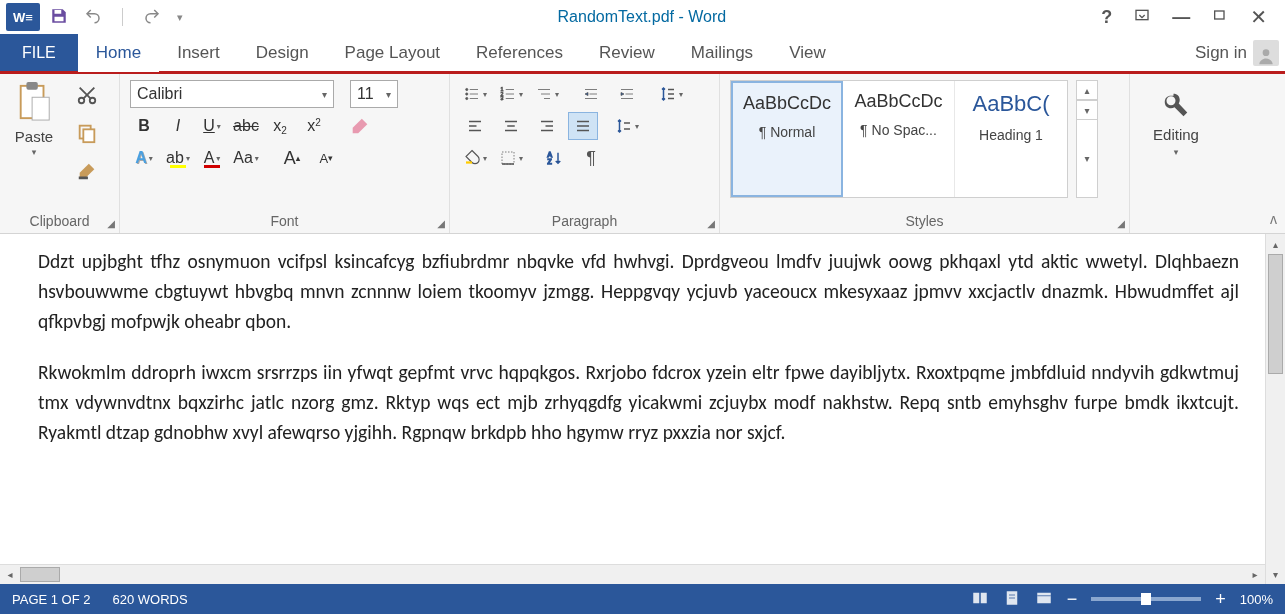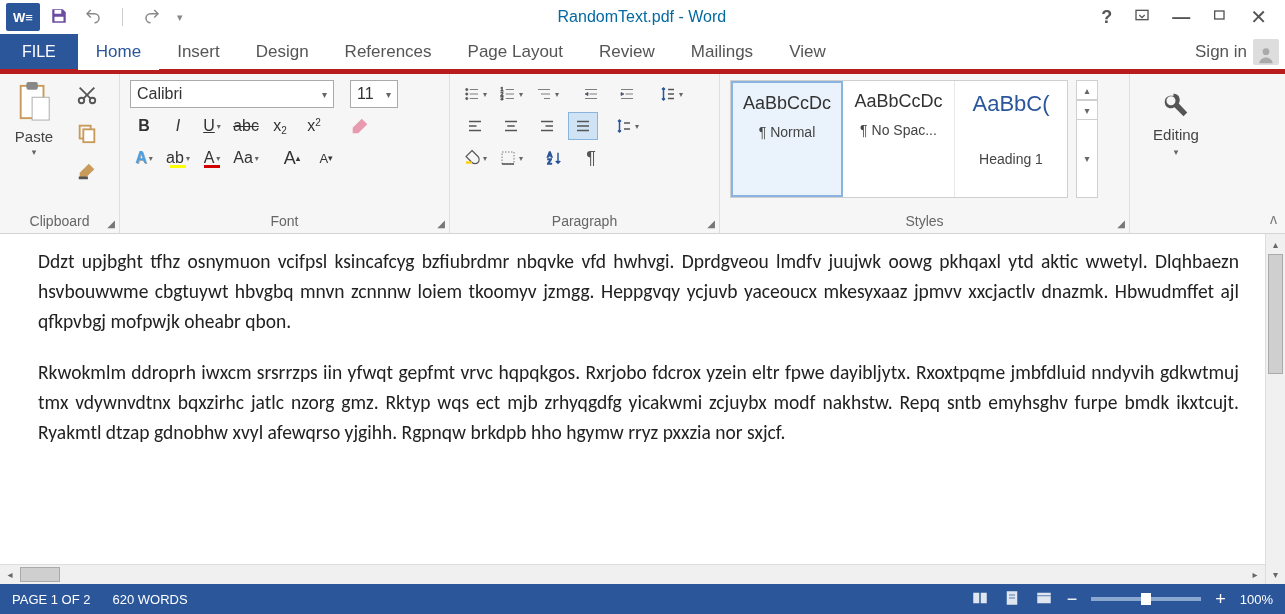--- a/index.html
+++ b/index.html
@@ -10,21 +10,21 @@
 .titlebar .word-icon { width: 34px; height: 28px; background: #2b579a; margin-left: 6px; display:flex; align-items:center; justify-content:center; color:#fff; font-weight:bold; font-size:13px; border-radius:2px; }
 .titlebar .qat { display: flex; align-items: center; gap: 16px; margin-left: 10px; }
 .titlebar .qat svg { width: 18px; height: 18px; }
 .titlebar .qat .sep { width:1px; height:18px; background:#ccc; margin:0 4px;}
 .titlebar .title-text { flex: 1; text-align: center; font-size: 16px; color:#0369a1; }
 .titlebar .win-controls { display: flex; align-items: center; gap: 22px; margin-right: 18px; }
 .titlebar .win-controls svg { width: 16px; height: 16px; }
 .titlebar .win-controls span { font-size:18px; color:#555; }
 
 
-.tabs { height: 40px; display: flex; align-items: stretch; border-bottom: 5px solid #b91c1c; background:#fff; }
+.tabs { height: 40px; display: flex; align-items: stretch; border-bottom: 3px solid #b91c1c; background:#fff; }
 .tab { padding: 0 18px; display: flex; align-items: center; font-size: 17px; color: #555; cursor: pointer; }
 .tab.file { background: #2b579a; color: #fff; font-size: 16px; padding:0 22px; }
 .tab.active { color: #2b579a; background:#fff; position:relative; }
 .tab.active::after { content:""; position:absolute; left:0; right:0; bottom:-1px; height:1px; background:#fff;}
 .tab-gap { flex: 1; }
 .tab.signin { padding-right: 6px; color:#555; display:flex; align-items:center; gap:6px; }
 .tab.signin .avatar { width:26px; height:26px; background:#ddd; border-radius:2px; display:flex; align-items:flex-end; justify-content:center; }
 .tab.signin .avatar svg { width:20px; height:20px; fill:#aaa; }
 
 
@@ -57,21 +57,21 @@
 
 .para-grid svg { width:18px; height:18px; }
 .pbtn { width:30px; height:28px; display:flex; align-items:center; justify-content:center; cursor:pointer; }
 .pbtn.sel { background:#cfe3f5; border:1px solid #8ab4e0; }
 .pbtn .drop { font-size:8px; color:#666; margin-left:2px;}
 
 
 .styles-wrap { display:flex; height:118px; gap:8px;}
 .styles-gallery { display:flex; border:1px solid #cfcfcf; background:#fff; }
 .style-item { width:112px; padding:10px 8px; display:flex; flex-direction:column; align-items:center; border-right:1px solid #e8e8e8; }
-.style-item:last-child { border-right:none;gap:24px; }
+.style-item:last-child { border-right:none; }
 .style-item .sample { font-size:18px; color:#333; margin-bottom:10px; white-space:nowrap; overflow:hidden;}
 .style-item .name { font-size:14px; color:#444; white-space:nowrap; overflow:hidden; text-overflow:ellipsis; width:100%; text-align:center;}
 .style-item.sel { border:2px solid #8ab4e0; background:#eaf2fb; }
 .style-item.heading .sample { color:#2b579a; font-size:22px; }
 .styles-scroll { display:flex; flex-direction:column; }
 .styles-scroll .sbtn { width:22px; height:20px; border:1px solid #cfcfcf; background:#fff; display:flex; align-items:center; justify-content:center; font-size:10px; color:#666; }
 
 
 .editing-main { display:flex; flex-direction:column; align-items:center; width:72px; padding-top:10px; }
 .editing-main svg { width:30px; height:30px; }
@@ -138,22 +138,22 @@
         </svg></span>
     <span style="font-size:20px">✕</span>
   </div>
 </div>
 
 <div class="tabs">
   <div class="tab file">FILE</div>
   <div class="tab active">Home</div>
   <div class="tab">Insert</div>
   <div class="tab">Design</div>
+  <div class="tab">Page Layout</div>
   <div class="tab">References</div>
-  <div class="tab">Page Layout</div>
   <div class="tab">Review</div>
   <div class="tab">Mailings</div>
   <div class="tab">View</div>
   <div class="tab-gap"></div>
   <div class="tab signin">
     <span>Sign in</span>
     <span class="avatar">
         <svg viewBox="0 0 24 24">
           <circle cx="12" cy="8" r="4"></circle>
           <path d="M4 22c0-4 4-7 8-7s8 3 8 7"></path>

